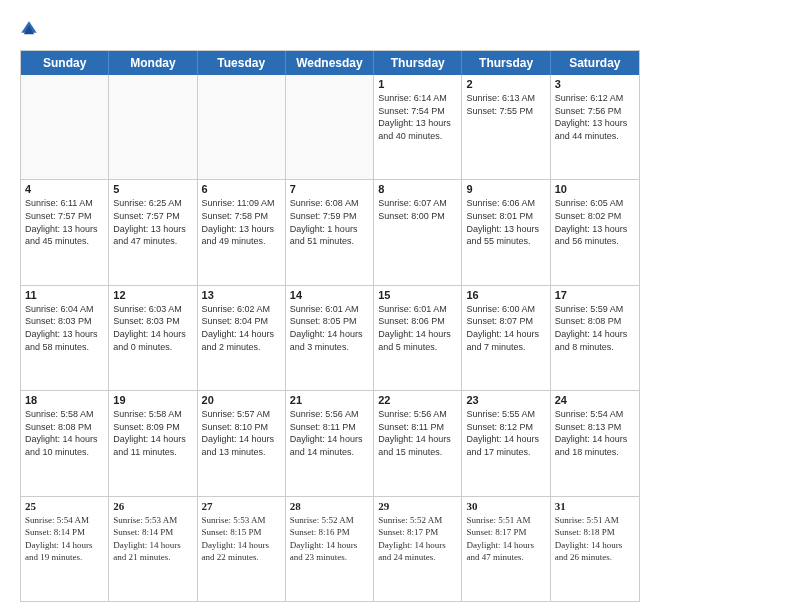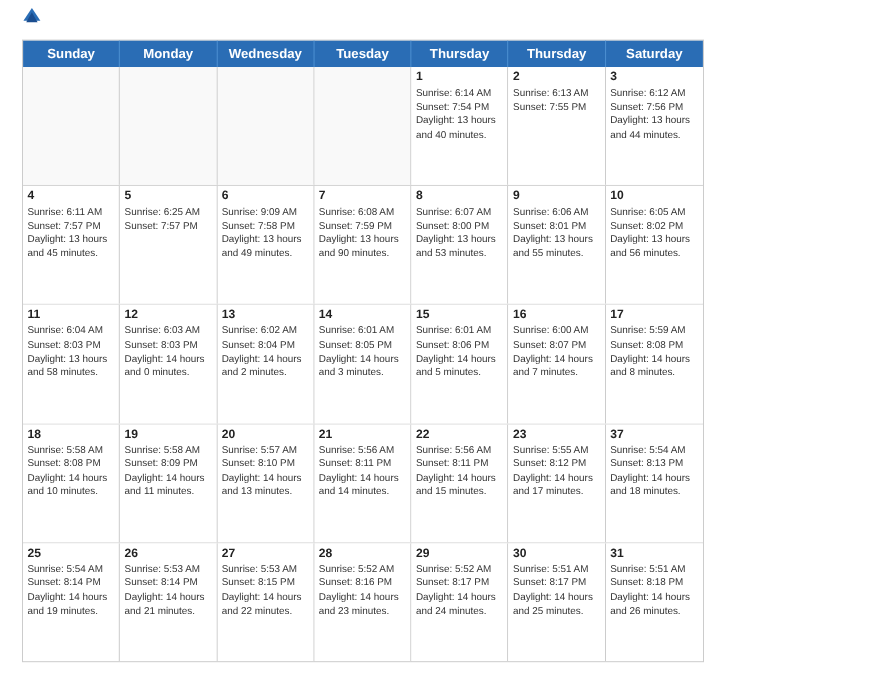--- a/index.html
+++ b/index.html
@@ -6,21 +6,21 @@
     body {
       width: 792px;
       height: 612px;
       font-family: Arial, sans-serif;
       background: #fff;
       overflow: hidden;
     }
     .page {
       width: 660px;
       height: 612px;
-      padding: 4px 20px 10px 20px;
+      padding: 18px 20px 10px 20px;
       display: flex;
       flex-direction: column;
     }
     .header {
       display: flex;
       justify-content: space-between;
       align-items: flex-start;
       margin-bottom: 10px;
     }
     .logo {
@@ -85,21 +85,21 @@
       flex: 1;
       display: flex;
       flex-direction: column;
     }
     .cal-row {
       display: grid;
       grid-template-columns: repeat(7, 1fr);
       flex: 1;
       border-bottom: 1px solid #ccc;
     }
-    .cal-row:last-child { border-bottom: none; }
+    .cal-row:last-child { border-bottom: none; font-family: Liberation Serif, serif; }
     .cal-cell {
       border-right: 1px solid #ccc;
       padding: 3px 4px;
       font-size: 9px;
       color: #333;
       vertical-align: top;
       background: #fff;
     }
     .cal-cell:last-child { border-right: none; }
     .cal-cell.empty { background: #f9f9f9; }
@@ -132,22 +132,22 @@
     <div class="title-block">
       <div class="title-month"></div>
       <div class="title-location"></div>
     </div>
   </div>
 
   <div class="calendar">
     <div class="cal-header-row">
     <div class="cal-header-cell">Sunday</div>
         <div class="cal-header-cell">Monday</div>
+        <div class="cal-header-cell">Tuesday</div>
         <div class="cal-header-cell">Wednesday</div>
-        <div class="cal-header-cell">Tuesday</div>
         <div class="cal-header-cell">Thursday</div>
         <div class="cal-header-cell">Thursday</div>
         <div class="cal-header-cell">Saturday</div>
       </div>
     <div class="cal-body">
     <div class="cal-row">
           <div class="cal-cell empty"></div>
           <div class="cal-cell empty"></div>
           <div class="cal-cell empty"></div>
           <div class="cal-cell empty"></div>
@@ -173,38 +173,38 @@
           <div class="cal-cell">
             <div class="day-num">4</div>
             <div class="cell-line">Sunrise: 6:11 AM</div>
             <div class="cell-line">Sunset: 7:57 PM</div>
             <div class="cell-line">Daylight: 13 hours and 45 minutes.</div>
           </div>
           <div class="cal-cell">
             <div class="day-num">5</div>
             <div class="cell-line">Sunrise: 6:25 AM</div>
             <div class="cell-line">Sunset: 7:57 PM</div>
+            <div class="cell-line">Daylight: 13 hours and 47 minutes.</div>
           </div>
           <div class="cal-cell">
             <div class="day-num">6</div>
-            <div class="cell-line">Sunrise: 9:09 AM</div>
+            <div class="cell-line">Sunrise: 11:09 AM</div>
             <div class="cell-line">Sunset: 7:58 PM</div>
             <div class="cell-line">Daylight: 13 hours and 49 minutes.</div>
           </div>
           <div class="cal-cell">
             <div class="day-num">7</div>
             <div class="cell-line">Sunrise: 6:08 AM</div>
             <div class="cell-line">Sunset: 7:59 PM</div>
-            <div class="cell-line">Daylight: 13 hours and 90 minutes.</div>
+            <div class="cell-line">Daylight: 1 hours and 51 minutes.</div>
           </div>
           <div class="cal-cell">
             <div class="day-num">8</div>
             <div class="cell-line">Sunrise: 6:07 AM</div>
             <div class="cell-line">Sunset: 8:00 PM</div>
-            <div class="cell-line">Daylight: 13 hours and 53 minutes.</div>
           </div>
           <div class="cal-cell">
             <div class="day-num">9</div>
             <div class="cell-line">Sunrise: 6:06 AM</div>
             <div class="cell-line">Sunset: 8:01 PM</div>
             <div class="cell-line">Daylight: 13 hours and 55 minutes.</div>
           </div>
           <div class="cal-cell">
             <div class="day-num">10</div>
             <div class="cell-line">Sunrise: 6:05 AM</div>
@@ -287,21 +287,21 @@
             <div class="cell-line">Sunset: 8:11 PM</div>
             <div class="cell-line">Daylight: 14 hours and 15 minutes.</div>
           </div>
           <div class="cal-cell">
             <div class="day-num">23</div>
             <div class="cell-line">Sunrise: 5:55 AM</div>
             <div class="cell-line">Sunset: 8:12 PM</div>
             <div class="cell-line">Daylight: 14 hours and 17 minutes.</div>
           </div>
           <div class="cal-cell">
-            <div class="day-num">37</div>
+            <div class="day-num">24</div>
             <div class="cell-line">Sunrise: 5:54 AM</div>
             <div class="cell-line">Sunset: 8:13 PM</div>
             <div class="cell-line">Daylight: 14 hours and 18 minutes.</div>
           </div>
         </div>
         <div class="cal-row">
           <div class="cal-cell">
             <div class="day-num">25</div>
             <div class="cell-line">Sunrise: 5:54 AM</div>
             <div class="cell-line">Sunset: 8:14 PM</div>
@@ -328,21 +328,21 @@
           <div class="cal-cell">
             <div class="day-num">29</div>
             <div class="cell-line">Sunrise: 5:52 AM</div>
             <div class="cell-line">Sunset: 8:17 PM</div>
             <div class="cell-line">Daylight: 14 hours and 24 minutes.</div>
           </div>
           <div class="cal-cell">
             <div class="day-num">30</div>
             <div class="cell-line">Sunrise: 5:51 AM</div>
             <div class="cell-line">Sunset: 8:17 PM</div>
-            <div class="cell-line">Daylight: 14 hours and 25 minutes.</div>
+            <div class="cell-line">Daylight: 14 hours and 47 minutes.</div>
           </div>
           <div class="cal-cell">
             <div class="day-num">31</div>
             <div class="cell-line">Sunrise: 5:51 AM</div>
             <div class="cell-line">Sunset: 8:18 PM</div>
             <div class="cell-line">Daylight: 14 hours and 26 minutes.</div>
           </div>
         </div>
       </div>
   </div>

